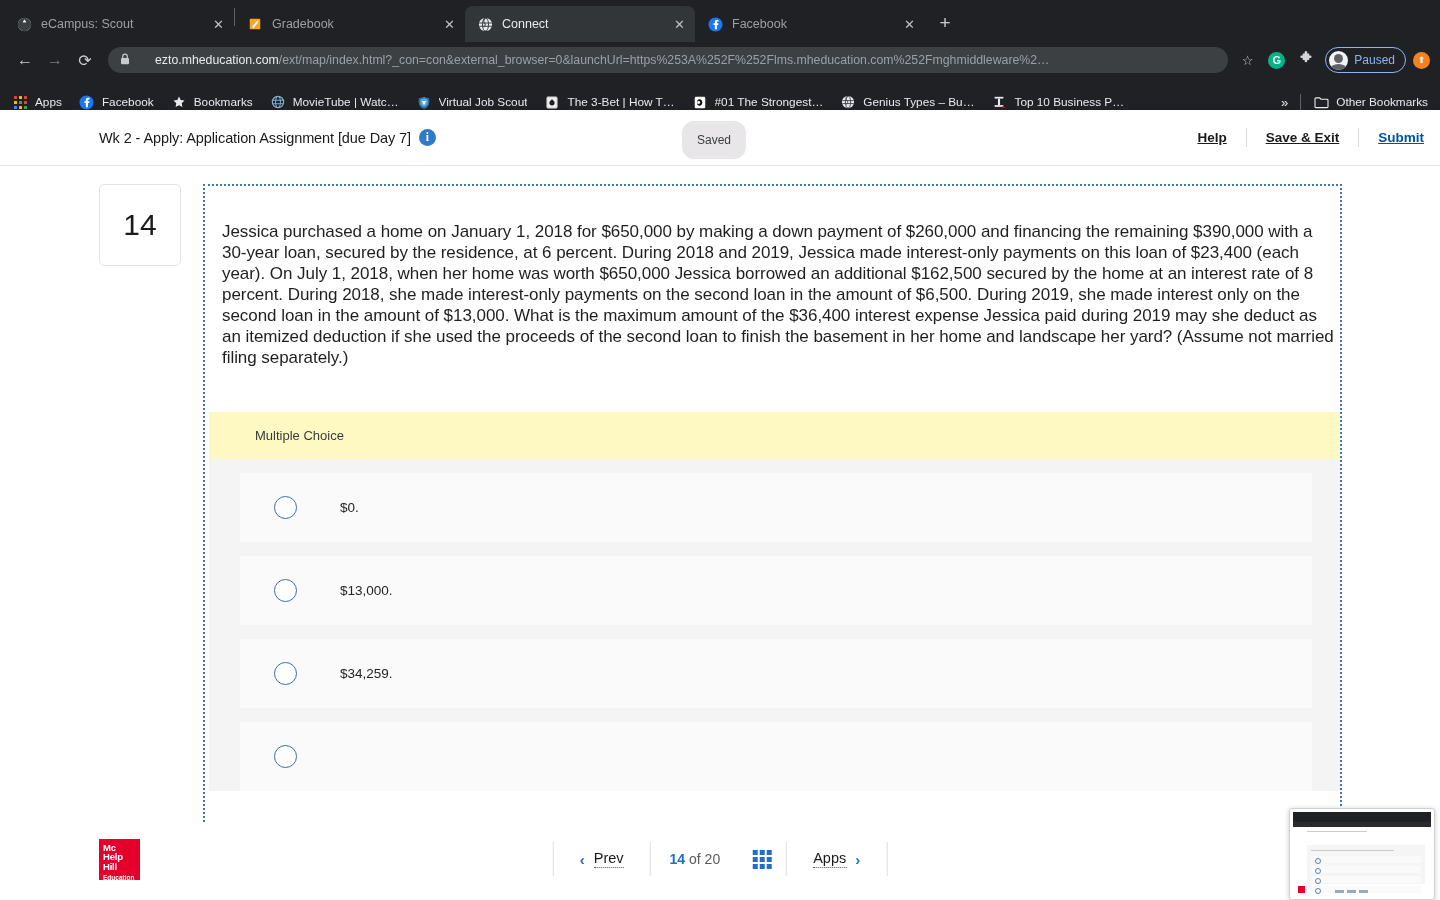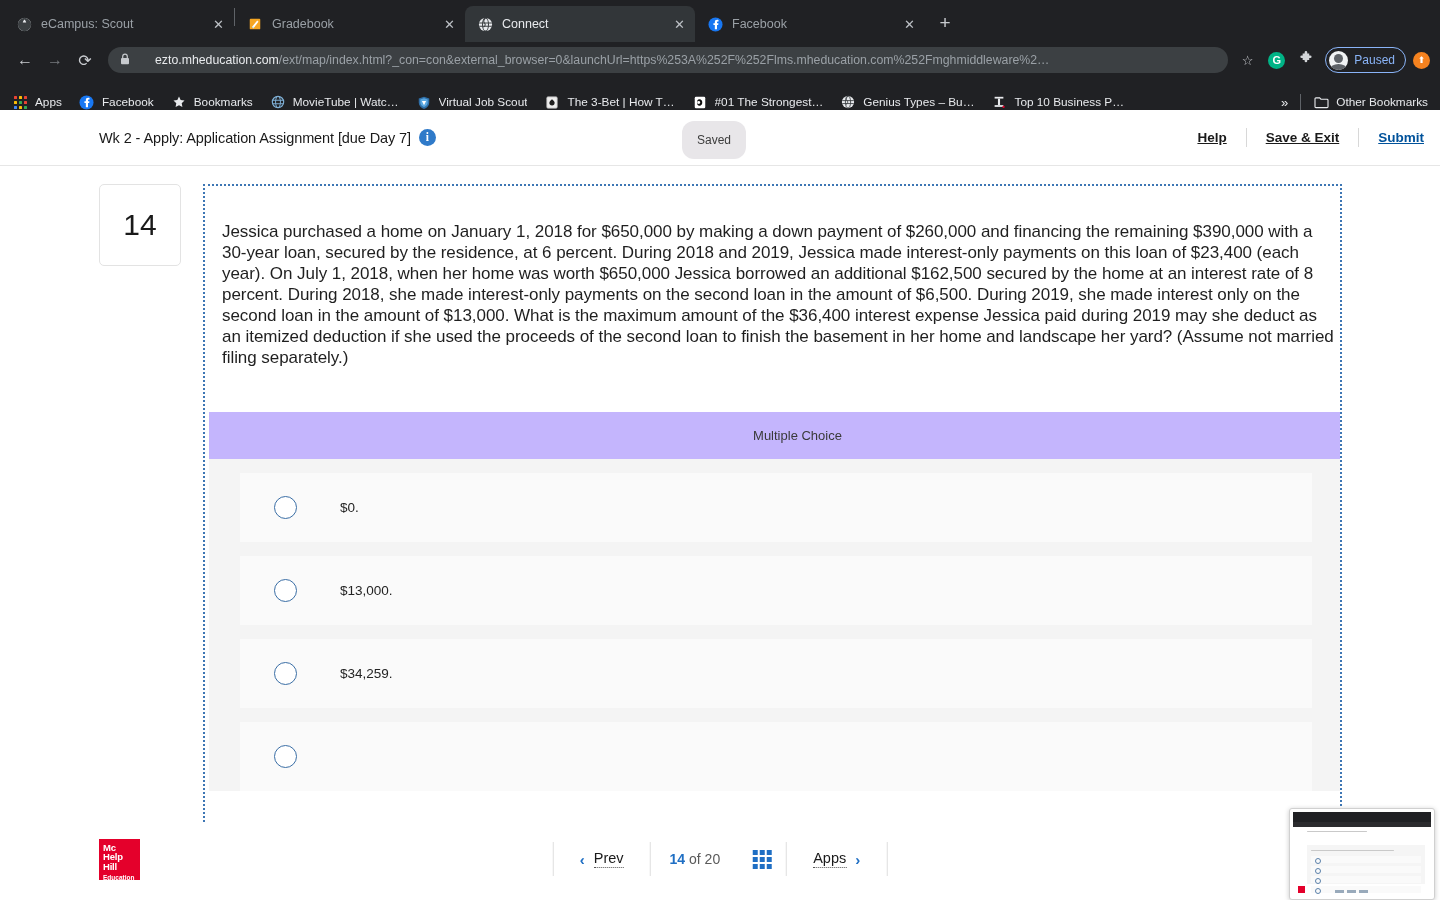--- a/index.html
+++ b/index.html
@@ -130,22 +130,22 @@
     border: 2px dotted #3d76b4;
     height: 670px; overflow: hidden; background: #fff;
     padding: 0;
   }
   .qstem {
     font-size: 17px; line-height: 21px; color: #1f1f1f;
     padding: 35px 6px 0 4px; letter-spacing: -0.05px; margin-left: 13px;
   }
   .answers { margin: 44px 0 0 4px; background: #f4f4f4; }
   .answers-hdr {
-    background: #c4b5fd; padding: 16px 0 16px 46px;
-    font-size: 13px; color: #3a3a3a; text-align: center;
+    background: #fef9c3; padding: 16px 0 16px 46px;
+    font-size: 13px; color: #3a3a3a;
   }
   .opt {
     background: #fafafa; margin: 14px 28px 0 31px;
     height: 69px; display: flex; align-items: center; padding-left: 34px;
   }
   .radio {
     width: 23px; height: 23px; border-radius: 50%;
     border: 1.6px solid #3a6ea5; background: #fff; flex: 0 0 23px;
   }
   .opt-lbl { font-size: 13.5px; color: #242424; margin-left: 43px; }

